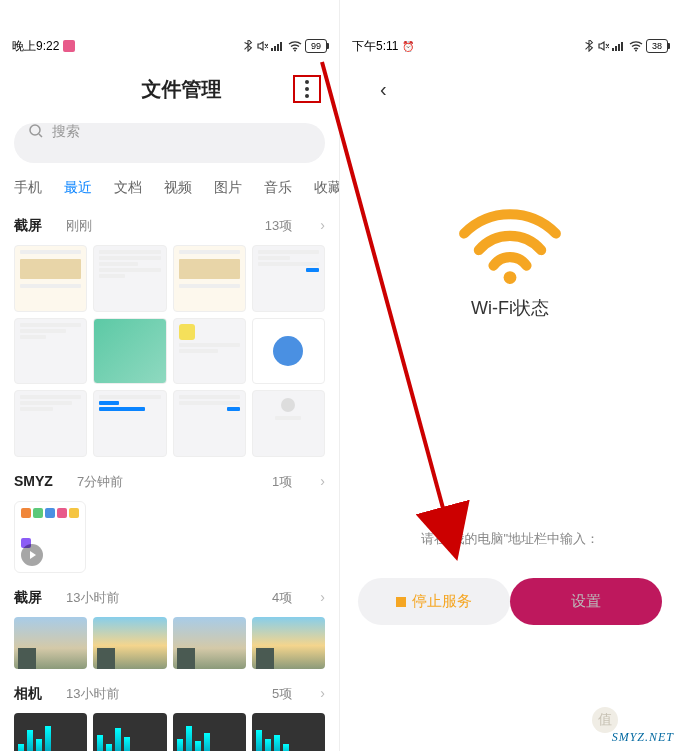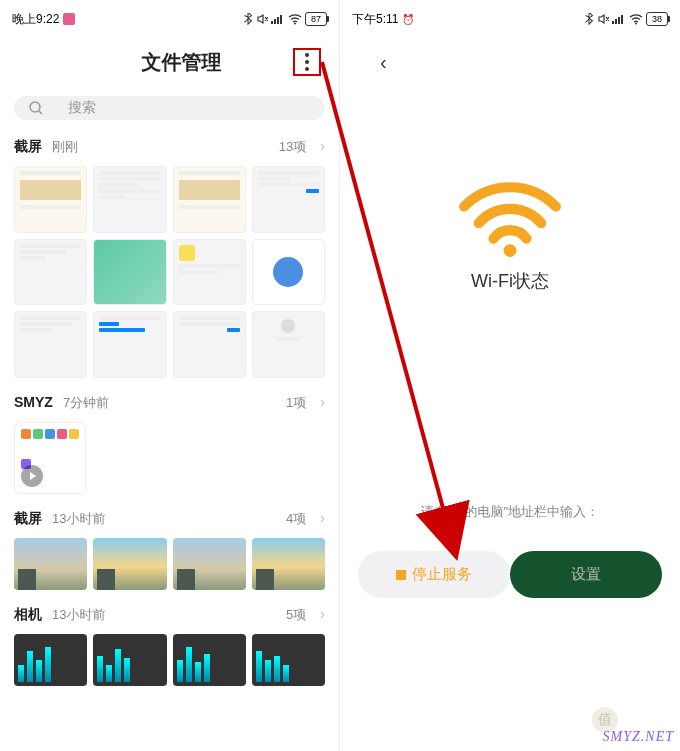--- a/index.html
+++ b/index.html
@@ -2,45 +2,45 @@
 <html><head>
 <meta charset="utf-8">
 <style>
 * { margin: 0; padding: 0; box-sizing: border-box; }
 body { font-family: -apple-system, "PingFang SC", "Microsoft YaHei", sans-serif; background: #f5f5f5; width: 680px; height: 751px; overflow: hidden; position: relative; }
 .canvas { display: flex; width: 680px; height: 751px; background: #fff; }
 .phone { width: 340px; height: 751px; background: #fff; position: relative; overflow: hidden; }
 .phone.left { border-right: 1px solid #eee; }
 
 
-.status-bar { display: flex; justify-content: space-between; align-items: center; padding: 19px 12px; height: 28px; font-size: 12px; font-weight: 500; }
+.status-bar { display: flex; justify-content: space-between; align-items: center; padding: 19px 12px; height: 28px; font-size: 12px; font-weight: 500; margin-top: 27px; }
 .status-left { display: flex; align-items: center; gap: 4px; }
 .status-right { display: flex; align-items: center; gap: 3px; }
 .status-icon { display:inline-flex; align-items:center; }
 .battery { border: 1px solid #333; border-radius: 3px; padding: 0 5px; font-size: 9px; height: 14px; display:flex; align-items:center; position:relative; }
 .battery::after { content:''; position:absolute; right:-3px; top:3px; width:2px; height:6px; background:#333; border-radius:0 1px 1px 0; }
 .pink-dot { width: 12px; height: 12px; background: #e85a8a; border-radius: 2px; }
 
 
 .header { display:flex; align-items:center; justify-content:center; position:relative; height: 48px; padding: 0 16px; margin-left: 24px; }
 .header .title { font-size: 20px; font-weight: 600; color: #222; }
 .back-btn { position:absolute; left:16px; font-size: 20px; color:#333; }
 .more-btn { position:absolute; right:18px; width: 28px; height: 28px; display:flex; flex-direction:column; align-items:center; justify-content:center; gap:3px; border:2px solid #cc0000; }
 .more-btn .dot { width:4px; height:4px; border-radius:50%; background:#333; }
 
 
-.search-box { margin: 10px 14px; background: #f1f1f3; border-radius: 20px; height: 24px; display:flex; align-items:center; padding: 0 14px; gap:24px; color:#999; font-size:14px; }
+.search-box { margin: 10px 14px; background: #f1f1f3; border-radius: 20px; height: 40px; display:flex; padding: 0 14px; gap:8px; color:#999; font-size:14px; }
 
 
 .tabs { display:flex; gap: 22px; padding: 6px 14px 12px; font-size: 14px; color:#666; overflow:hidden; white-space:nowrap; }
 .tabs .tab.active { color:#0a84ff; font-weight:500; }
 
 
 .section { padding: 2px 14px 8px; }
-.section-h { display:flex; align-items:baseline; gap:10px; padding:6px 0 10px; }
+.section-h { display:flex; align-items:baseline; gap:24px; padding:6px 0 10px; }
 .section-h .name { font-size:14px; font-weight:600; color:#222; }
 .section-h .time { font-size:13px; color:#888; }
 .section-h .count { margin-left:auto; font-size:13px; color:#888; }
 .section-h .chev { color:#bbb; font-size:14px; margin-left:4px; }
 
 .grid4 { display:grid; grid-template-columns: repeat(4, 1fr); gap:6px; }
 .thumb { background:#f4f4f6; border-radius:4px; aspect-ratio: 1.1/1; overflow:hidden; border:1px solid #eee; display:flex; flex-direction:column; font-size:5px; color:#999; }
 .thumb.mini-app { padding:3px; }
 .thumb .bar { height:4px; background:#eee; margin:1px 2px; border-radius:1px; }
 .thumb.doc { background:#fdf8ed; }
@@ -63,26 +63,26 @@
 
 .wifi-wrap { display:flex; flex-direction:column; align-items:center; padding-top: 90px; }
 .wifi-icon svg { width: 110px; height: 85px; }
 .wifi-label { font-size: 18px; color:#333; margin-top: 4px; }
 .instr { font-size: 13px; color:#888; margin-top: 210px; text-align:center; }
 .ftp-pill { background:#f5a623; color:#fff; font-size:16px; font-weight:500; padding: 9px 22px; border-radius: 22px; margin-top: 14px; }
 .btn-row { display:flex; margin-top: 30px; width:100%; padding:0 18px; }
 .action-btn { flex:1; padding: 14px 0; border-radius: 24px; text-align:center; font-size:15px; display:flex; align-items:center; justify-content:center; gap:6px; }
 .action-btn.stop { background:#f1f1f3; color:#f5a623; }
 .action-btn.stop .sq { width:10px; height:10px; background:#f5a623; }
-.action-btn.settings { background:#14532d; color:#bbb; }
+.action-btn.settings { background:#be185d; color:#bbb; }
 
 
 .arrow-svg { position:absolute; left:310px; top:44px; width: 160px; height: 520px; pointer-events:none; z-index:50; }
 
-.watermark { position:absolute; right:6px; bottom:6px; font-size:14px; color:#8b5cf6; font-style:italic; font-family: Georgia, serif; letter-spacing:1px; }
+.watermark { position:absolute; right:6px; bottom:6px; font-size:12px; color:#0369a1; font-style:italic; font-family: Georgia, serif; letter-spacing:1px; }
 .wm-badge { position:absolute; right:62px; bottom:18px; width:26px; height:26px; border-radius:50%; background:#f0ede5; color:#c8c3b5; font-size:14px; display:flex; align-items:center; justify-content:center; }
 </style>
 </head>
 <body>
 
 <div class="canvas">
 
   <div class="phone left">
     <div class="status-bar">
       <div class="status-left">
@@ -108,21 +108,21 @@
               <rect x="9" y="2" width="2" height="9" fill="#333"></rect>
             </svg>
         </span>
         <span class="status-icon">
           <svg width="14" height="12" viewBox="0 0 14 12">
               <path d="M1 4a10 10 0 0112 0M3 6.5a6.5 6.5 0 018 0M5 9a3 3 0 014 0" stroke="#333" stroke-width="1.4" fill="none"></path>
               <circle cx="7" cy="10.5" r="1" fill="#333"></circle>
             </svg>
         </span>
         <span class="battery">
-            <span>87</span>
+            <span>99</span>
           </span>
       </div>
     </div>
 
     <div class="header">
       <span class="title">文件管理</span>
       <div class="more-btn">
         <span class="dot"></span>
           <span class="dot"></span>
           <span class="dot"></span>
@@ -130,20 +130,29 @@
     </div>
 
     <div class="search-box">
       <svg width="16" height="16" viewBox="0 0 16 16">
           <circle cx="7" cy="7" r="5" stroke="#999" stroke-width="1.5" fill="none"></circle>
           <line x1="11" y1="11" x2="14" y2="14" stroke="#999" stroke-width="1.5"></line>
         </svg>
       <span>搜索</span>
     </div>
 
+    <div class="tabs">
+      <span class="tab">手机</span>
+      <span class="tab active">最近</span>
+      <span class="tab">文档</span>
+      <span class="tab">视频</span>
+      <span class="tab">图片</span>
+      <span class="tab">音乐</span>
+      <span class="tab">收藏</span>
+    </div>
 
     <div class="section">
       <div class="section-h">
         <span class="name">截屏</span>
         <span class="time">刚刚</span>
         <span class="count">13项</span>
         <span class="chev">›</span>
       </div>
       <div class="grid4">
         <div class="thumb doc mini-app">

